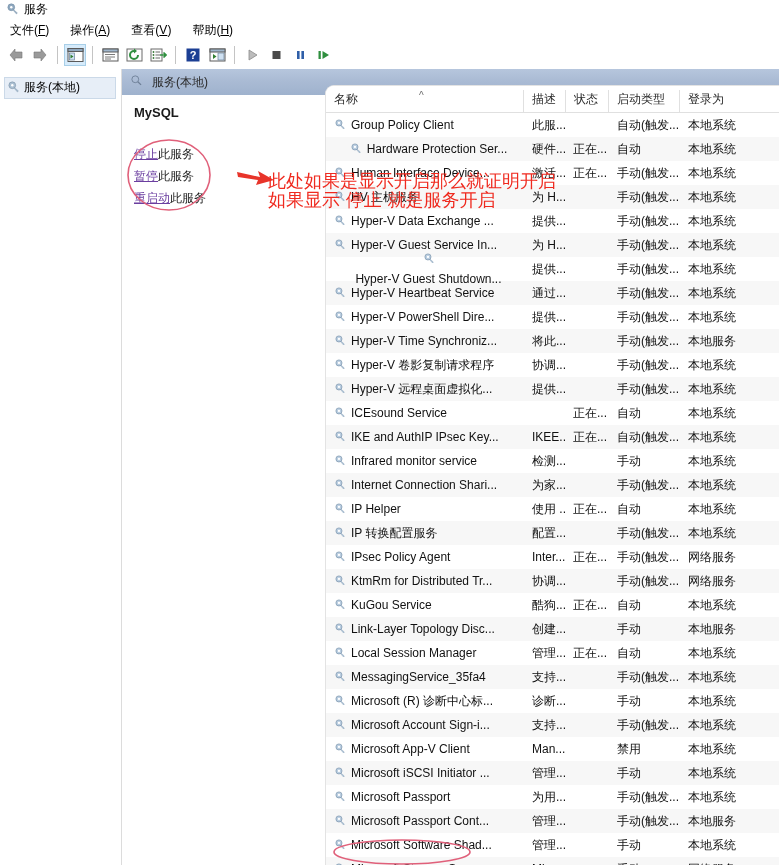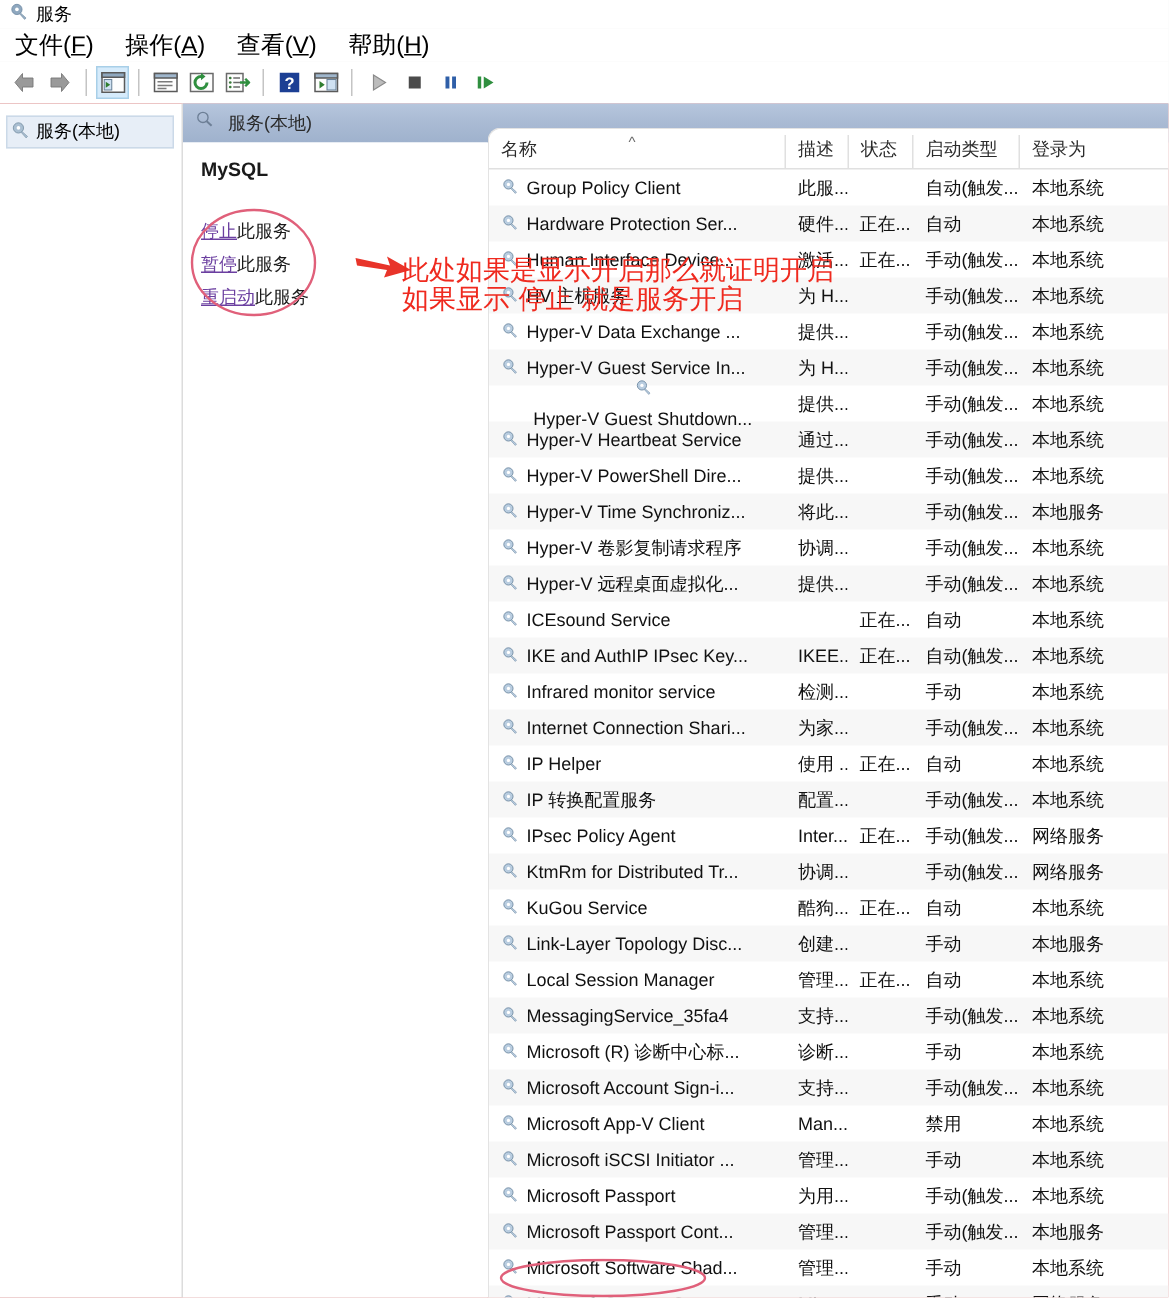--- a/index.html
+++ b/index.html
@@ -29,21 +29,21 @@
 
   
   .menubar {
     position: absolute; left: 0; top: 19px; width: 779px; height: 22px;
     background: #ffffff;
     display: flex; align-items: center;
     padding-left: 8px;
     gap: 17px;
   }
   .menuitem {
-    font-size: 16px; color: #000; cursor: default;
+    font-size: 12px; color: #000; cursor: default;
     padding: 1px 2px; white-space: nowrap;
   }
   .menuitem .mn { text-decoration: underline; }
 
   
   .toolbar {
     position: absolute; left: 0; top: 41px; width: 779px; height: 28px;
     background: #ffffff;
     display: flex; align-items: center;
     padding-left: 4px;
@@ -336,21 +336,21 @@
                     <path d="M9.5 9.6 L13.8 13.4 L12.7 14.6 L8.8 10.4 Z" fill="#b9cde0" stroke="#6f8aa3" stroke-width="0.5"></path>
                   </svg></span>
                 <span>Group Policy Client</span>
               </div>
               <div class="cell desc" style="width: 42px;">此服...</div>
               <div class="cell state" style="width: 43px;"></div>
               <div class="cell start" style="width: 71px;">自动(触发...</div>
               <div class="cell logon" style="width: 77px;">本地系统</div>
             </div>
             <div class="row alt">
-              <div class="cell name" style="width: 197px;">
+              <div class="cell name" style="width: 197px; justify-content: center;">
                 <span class="gear"><svg width="12" height="12" viewBox="0 0 16 16">
                     <circle cx="6.6" cy="6.6" r="4.1" fill="#b9cde0" stroke="#6f8aa3" stroke-width="0.8"></circle>
                     <circle cx="6.6" cy="6.6" r="1.5" fill="#ffffff"></circle>
                     <path d="M9.5 9.6 L13.8 13.4 L12.7 14.6 L8.8 10.4 Z" fill="#b9cde0" stroke="#6f8aa3" stroke-width="0.5"></path>
                   </svg></span>
                 <span>Hardware Protection Ser...</span>
               </div>
               <div class="cell desc" style="width: 42px;">硬件...</div>
               <div class="cell state" style="width: 43px;">正在...</div>
               <div class="cell start" style="width: 71px;">自动</div>

